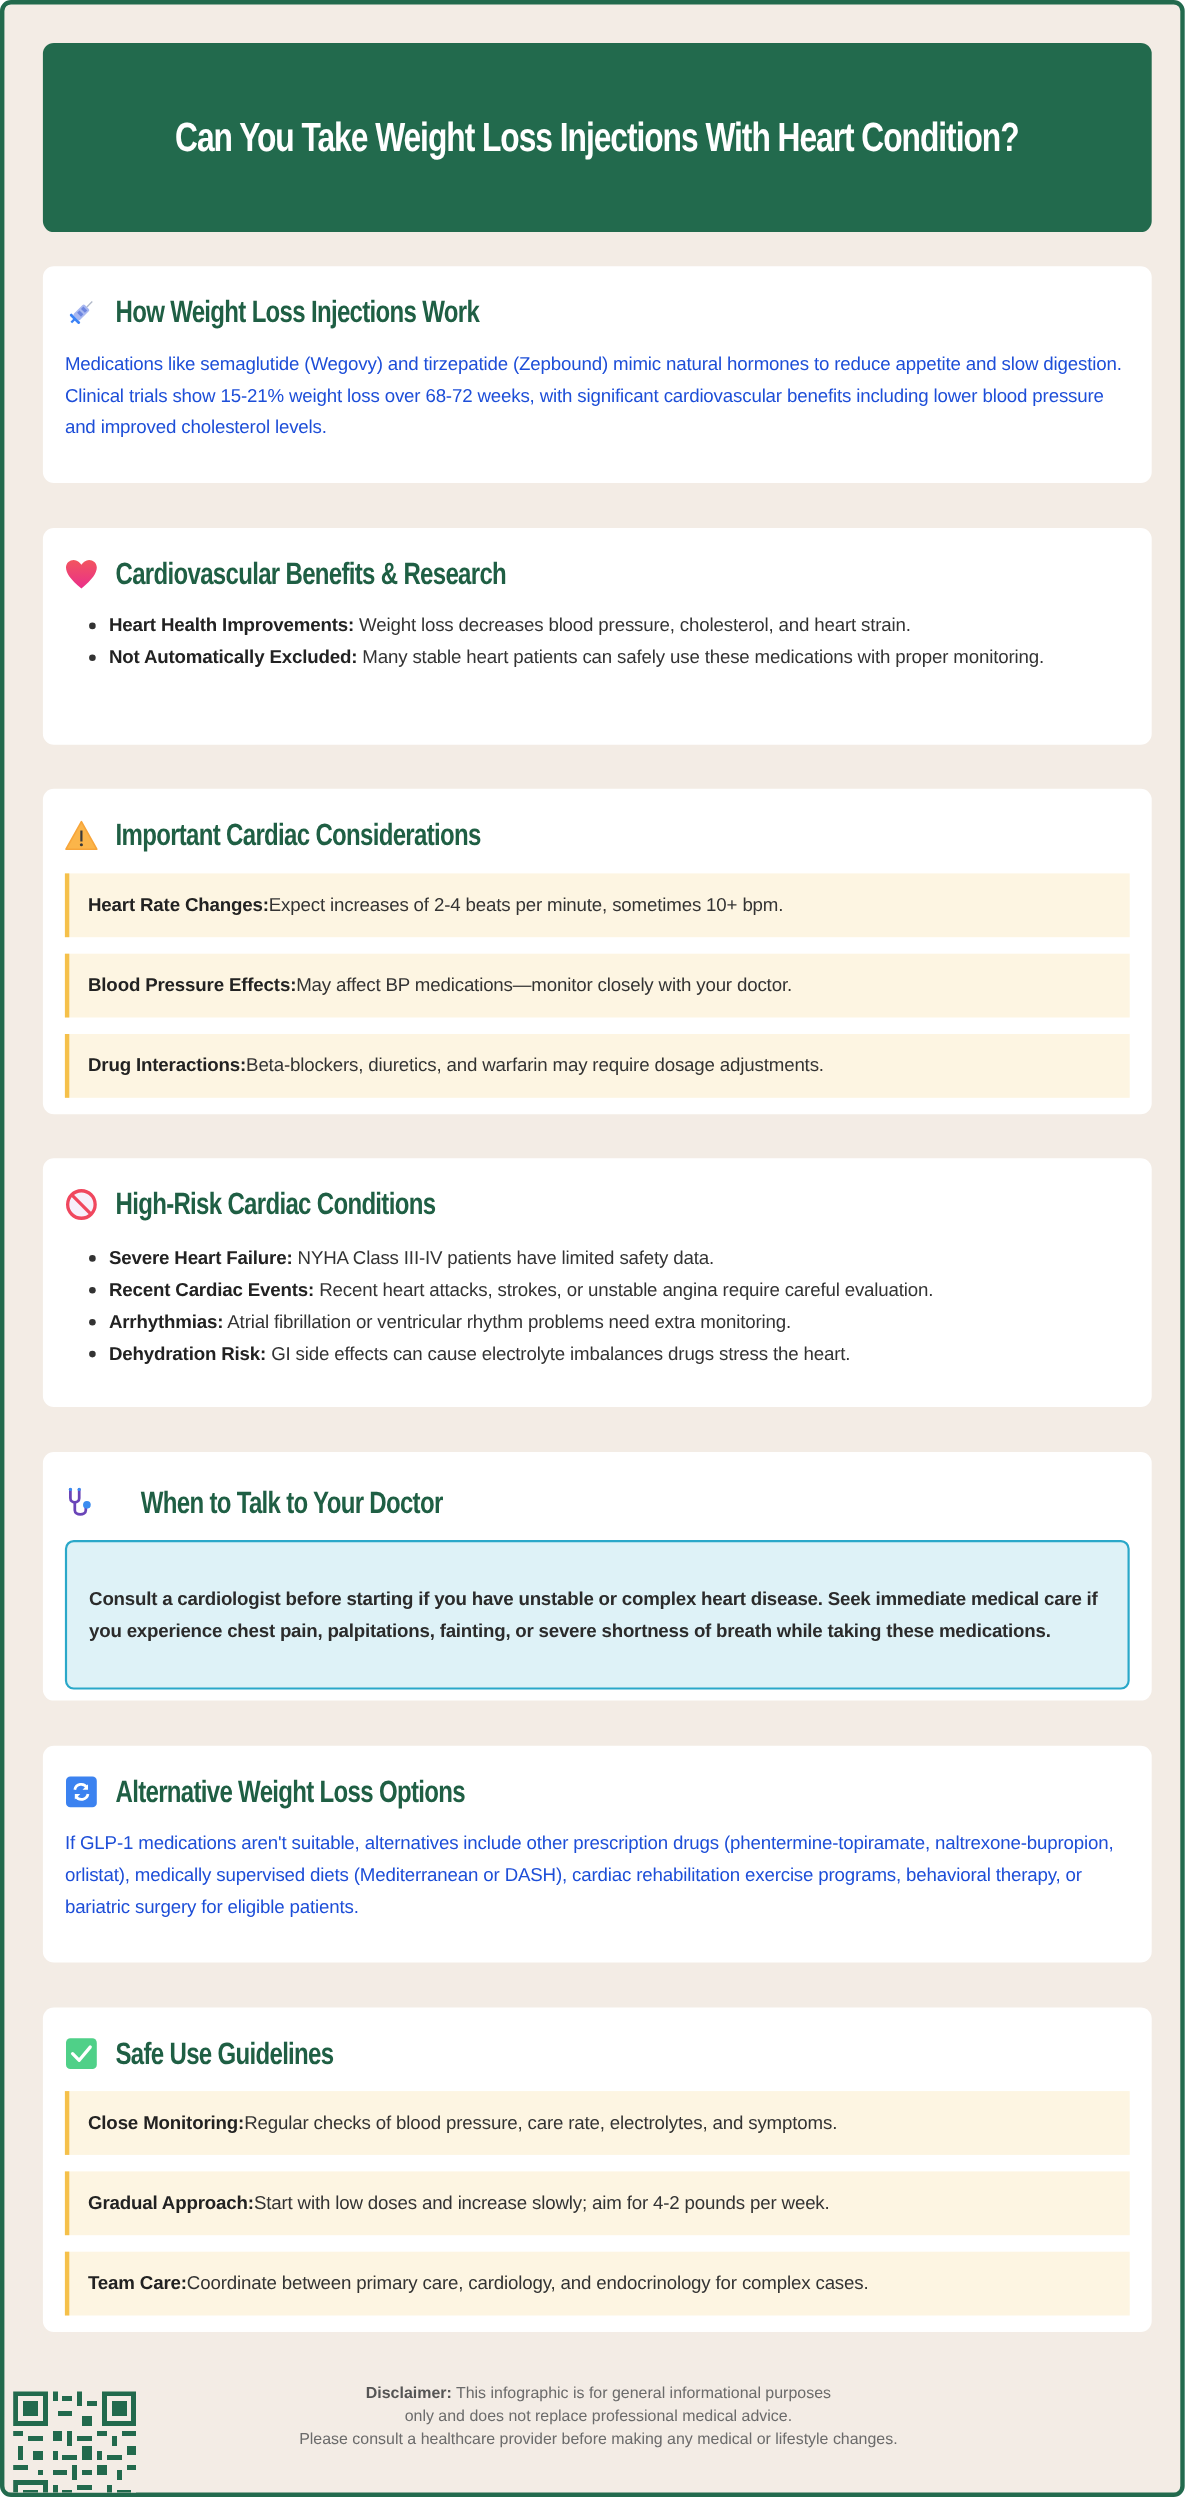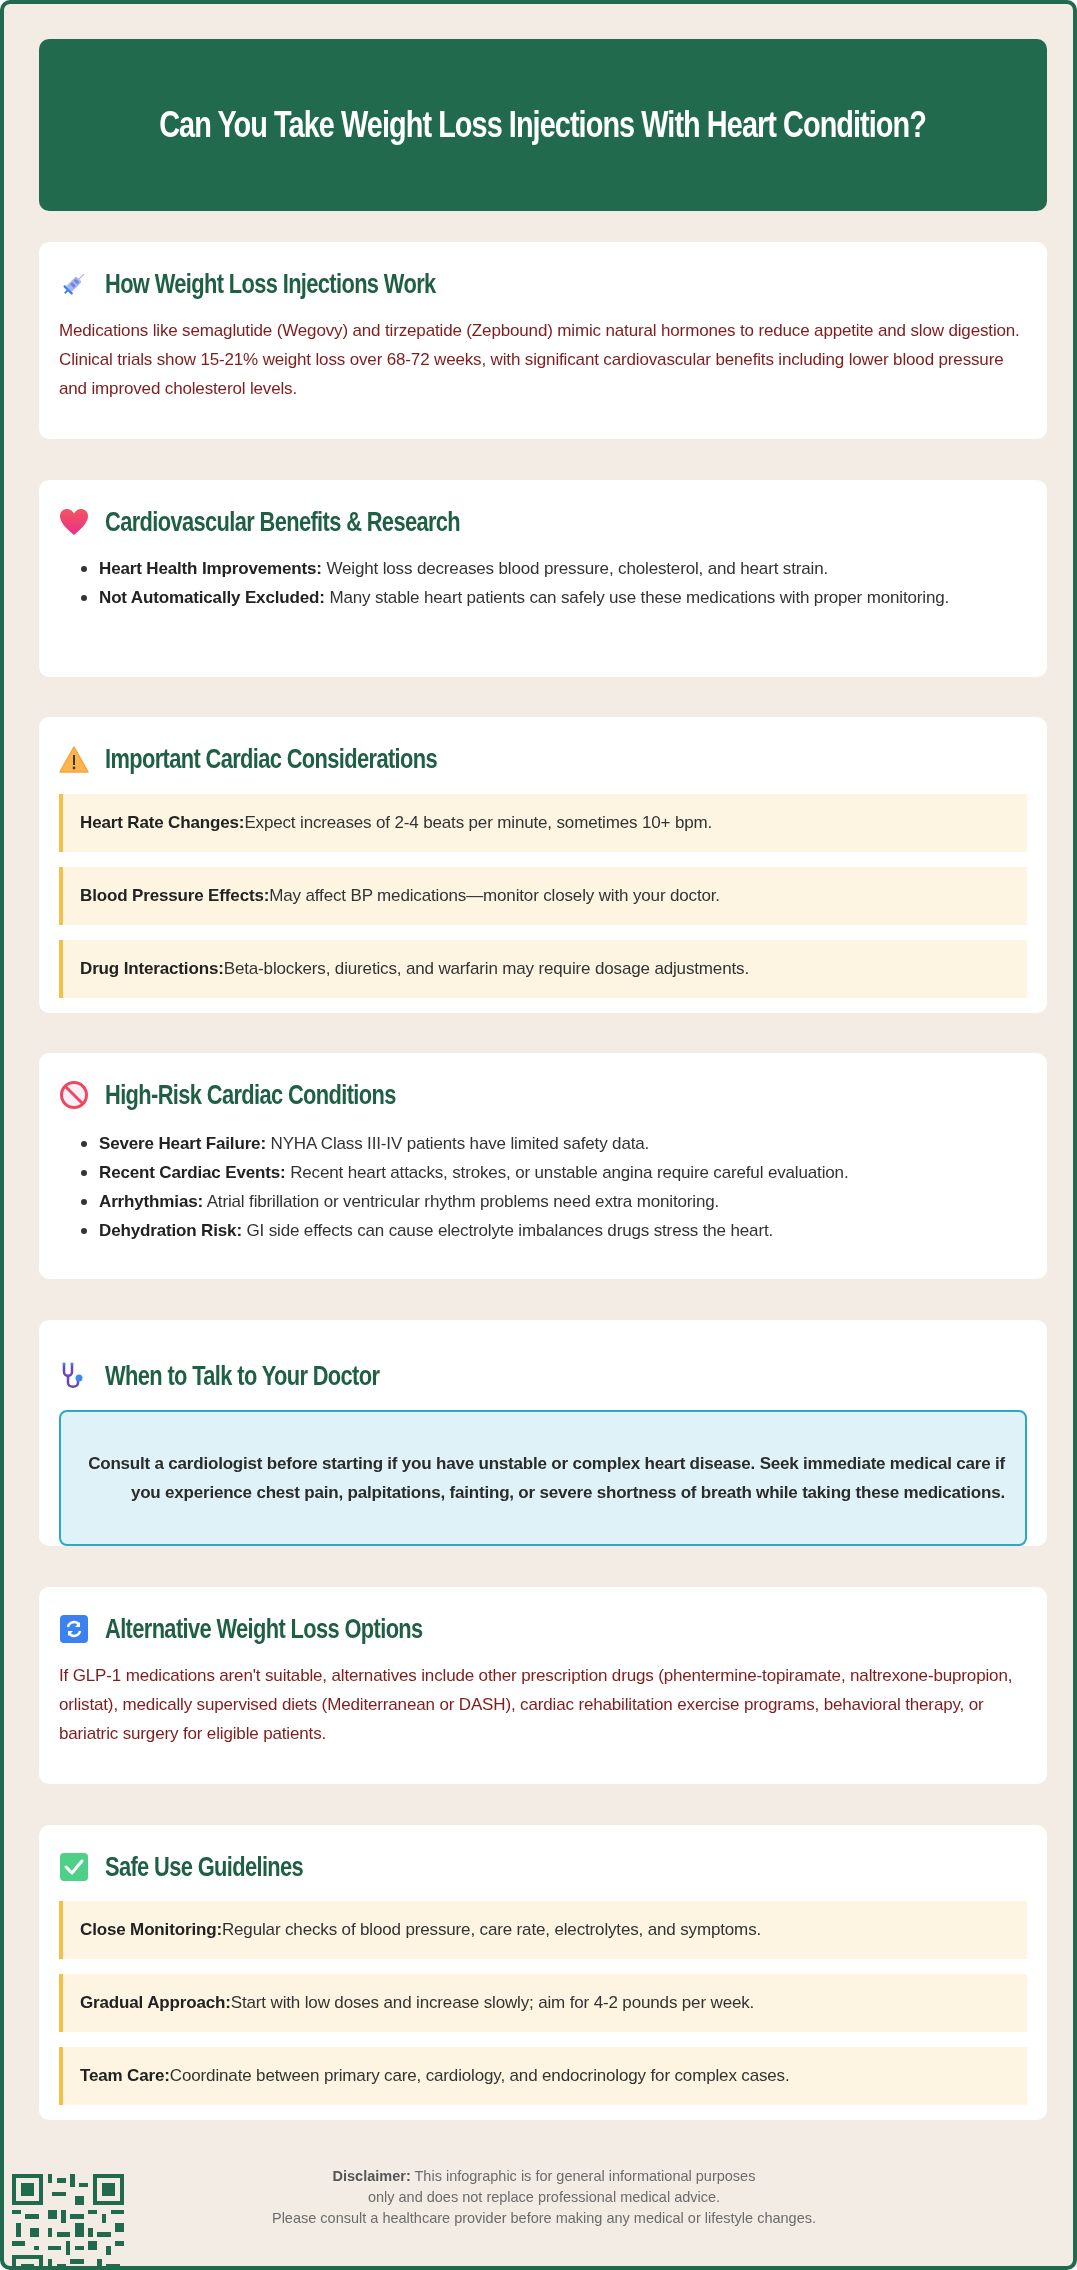--- a/index.html
+++ b/index.html
@@ -23,35 +23,35 @@
   .card {
     position: absolute; left: 35px; width: 1008px; background: #ffffff;
     border-radius: 10px; padding: 0 20px;
   }
   .card-head { display: flex; align-items: center; height: 40px; margin-top: 22px; }
   .icon { width: 30px; height: 30px; margin-right: 16px; display: inline-flex; align-items: center; justify-content: center; flex: none; }
   .card-title {
     font-weight: 700; color: #1f5f44; font-size: 28px; letter-spacing: -0.8px;
     transform: scaleX(0.78); transform-origin: left center; white-space: nowrap;
   }
-  .para { font-size: 17px; line-height: 29px; color: #7f1d1d; margin-top: 12px; letter-spacing: -0.15px; }
+  .para { font-size: 17px; line-height: 29px; color: #1d4ed8; margin-top: 12px; letter-spacing: -0.15px; }
   ul.blist { list-style: none; margin-top: 12px; padding-left: 22px; }
   ul.blist li { position: relative; font-size: 17px; line-height: 29px; padding-left: 18px; color: #333; letter-spacing: -0.15px; }
   ul.blist li::before { content: ""; position: absolute; left: 0; top: 12px; width: 6px; height: 6px; border-radius: 50%; background: #333; }
   b { color: #222; }
   .tip {
     background: #fdf5e2; border-left: 4px solid #f5c04a; height: 58px;
     display: flex; align-items: center; padding-left: 17px; font-size: 17px;
     color: #333; margin-top: 15px; letter-spacing: -0.15px;
   }
   .tip:first-of-type { margin-top: 0; align-items: center; }
   .callout {
     background: #def2f7; border: 2px solid #2aa8c9; border-radius: 8px;
     height: 136px; display: flex; align-items: center; padding: 0 20px;
-    font-size: 17px; font-weight: 700; line-height: 29px; color: #2b2b2b; letter-spacing: -0.2px; text-align: right;
+    font-size: 17px; font-weight: 700; line-height: 29px; color: #2b2b2b; letter-spacing: -0.2px;
   }
   .footer { position: absolute; left: 0; top: 2150px; width: 1077px; height: 115px; }
   .qr { position: absolute; left: 8px; top: 20px; width: 112px; height: 112px; }
   .disclaimer {
     position: absolute; left: 200px; width: 680px; top: 12px; text-align: center;
     font-size: 14.5px; line-height: 21px; color: #6b6b6b;
   }
   .disclaimer b { color: #555; }
 </style>
 </head>
@@ -142,21 +142,21 @@
     </div>
     <ul class="blist" style="margin-top:14px;">
       <li><b>Severe Heart Failure:</b><span> NYHA Class III-IV patients have limited safety data.</span></li>
       <li><b>Recent Cardiac Events:</b><span> Recent heart attacks, strokes, or unstable angina require careful evaluation.</span></li>
       <li><b>Arrhythmias:</b><span> Atrial fibrillation or ventricular rhythm problems need extra monitoring.</span></li>
       <li><b>Dehydration Risk:</b><span> GI side effects can cause electrolyte imbalances drugs stress the heart.</span></li>
     </ul>
   </section>
 
   <section class="card" style="top:1316px;height:226px;">
-    <div class="card-head" style="margin-top:36px;">
+    <div class="card-head" style="margin-top:26px;gap:23px;">
       <span class="icon">
         <svg width="30" height="30" viewBox="0 0 30 30">
             <path d="M5 3 L5 11 C5 16 13 16 13 11 L13 3" fill="none" stroke="#6a45b8" stroke-width="2.5" stroke-linecap="round"></path>
             <path d="M9 15 L9 22 C9 27 19 27 19 22 L19 19" fill="none" stroke="#6a45b8" stroke-width="2.5"></path>
             <circle cx="20" cy="17" r="3.5" fill="#3b8cf0"></circle>
             <circle cx="5" cy="3" r="1.5" fill="#3b8cf0"></circle>
             <circle cx="13" cy="3" r="1.5" fill="#3b8cf0"></circle>
           </svg>
       </span>
       <h2 class="card-title">When to Talk to Your Doctor</h2>

